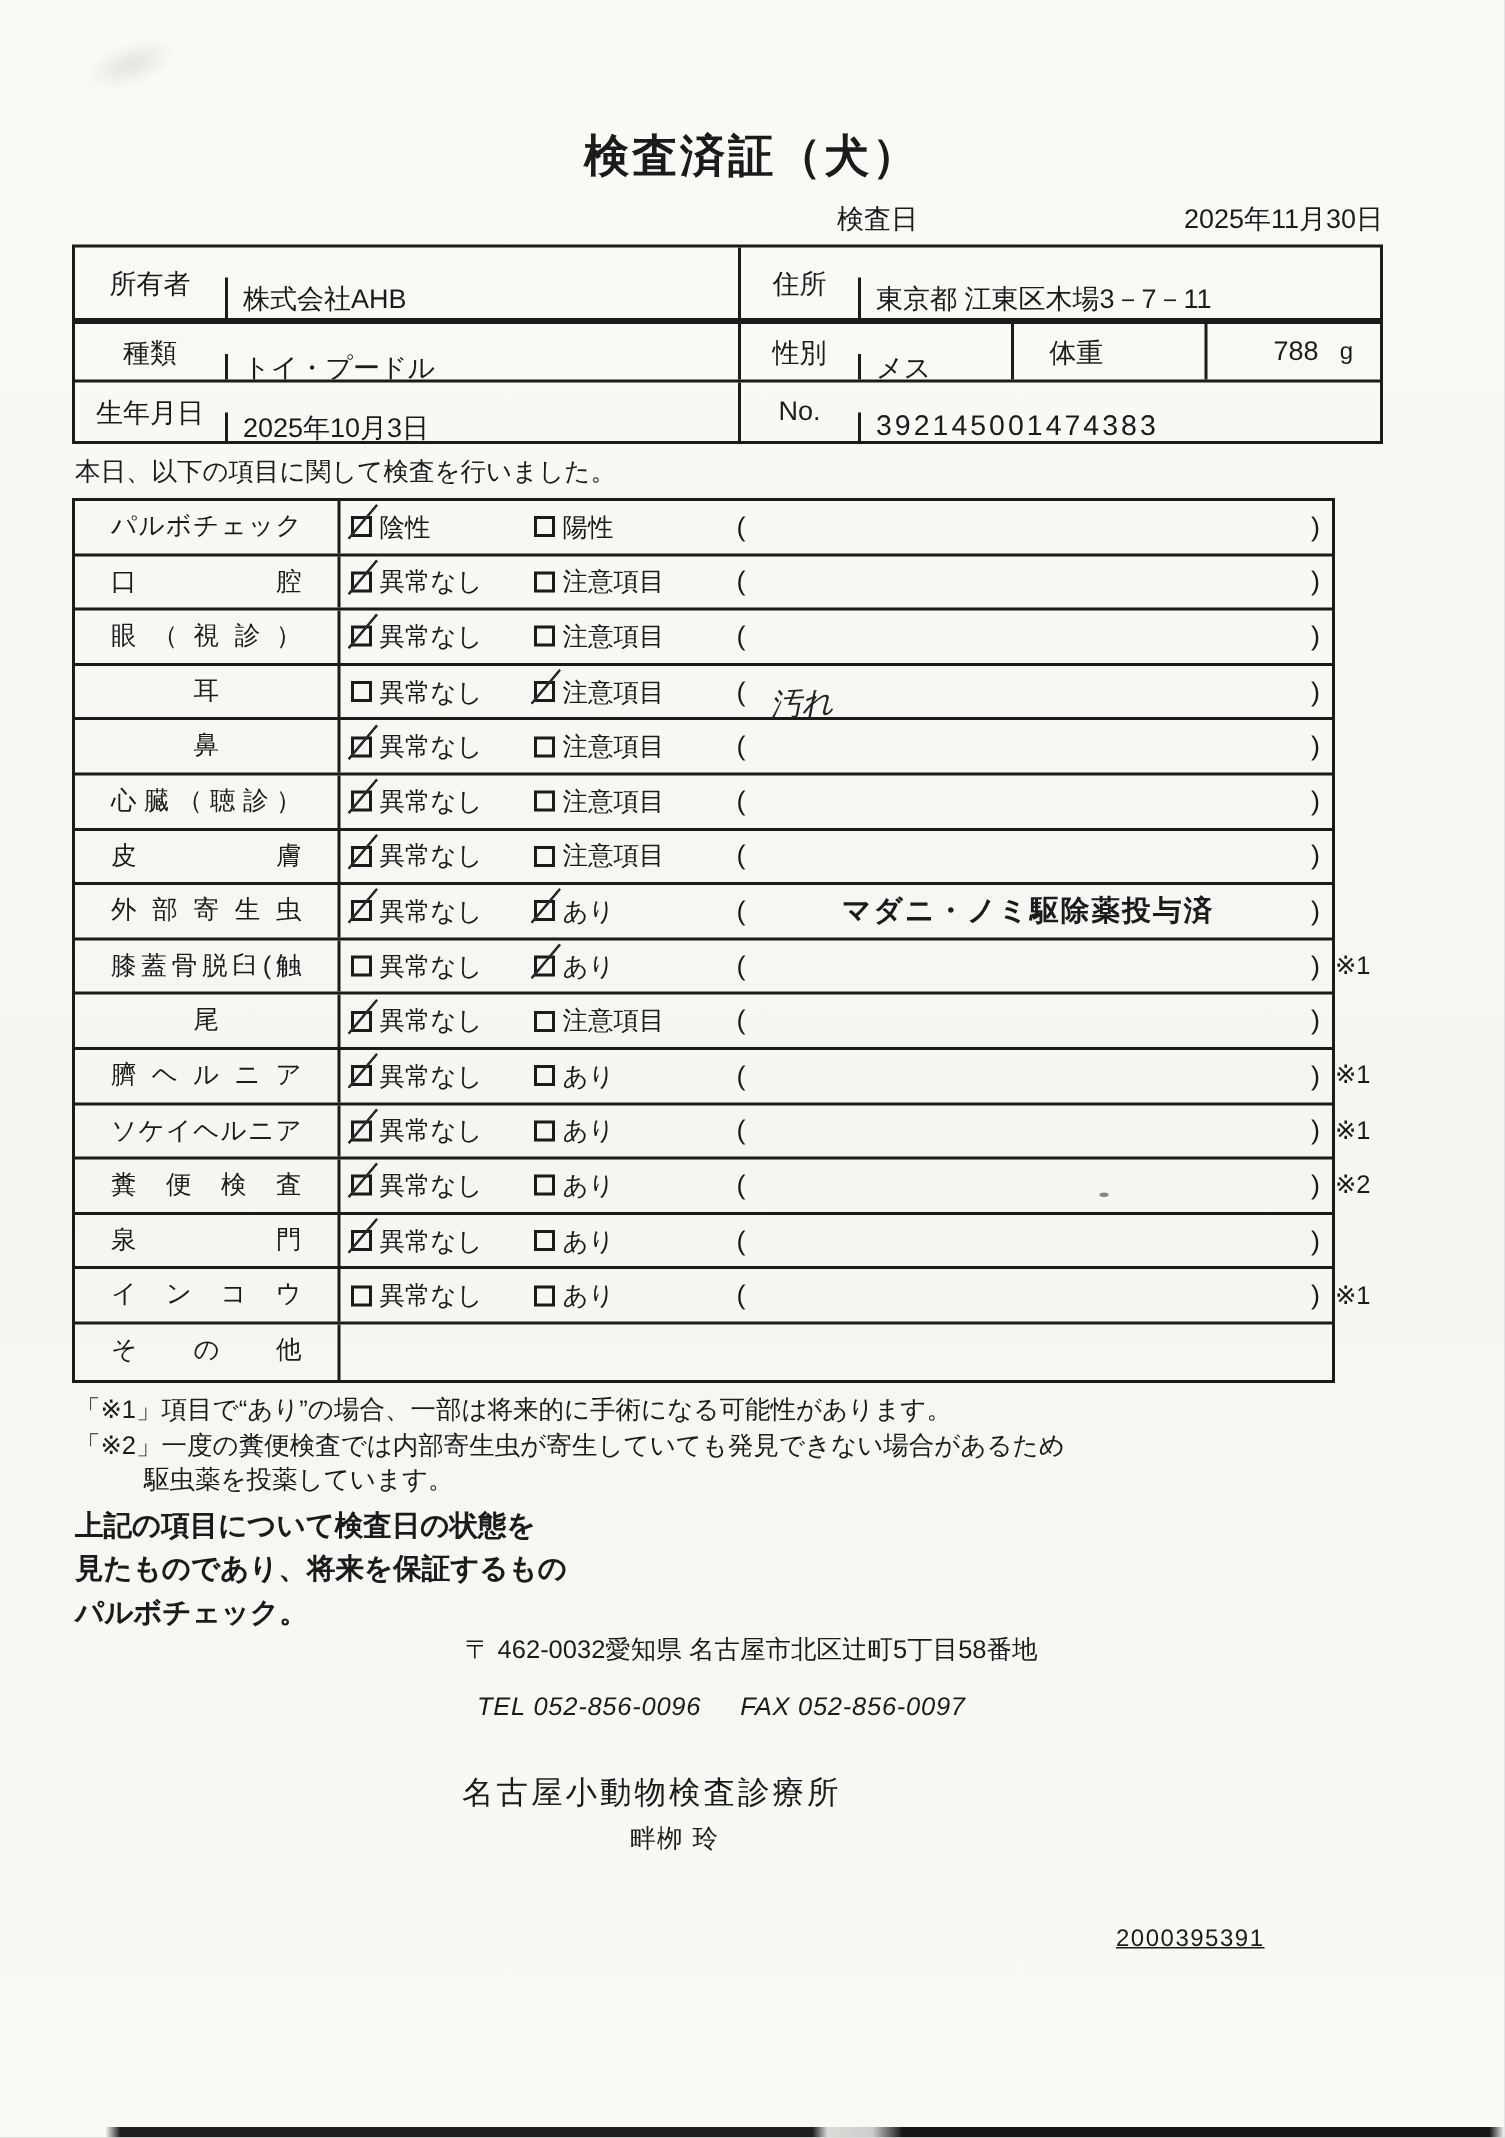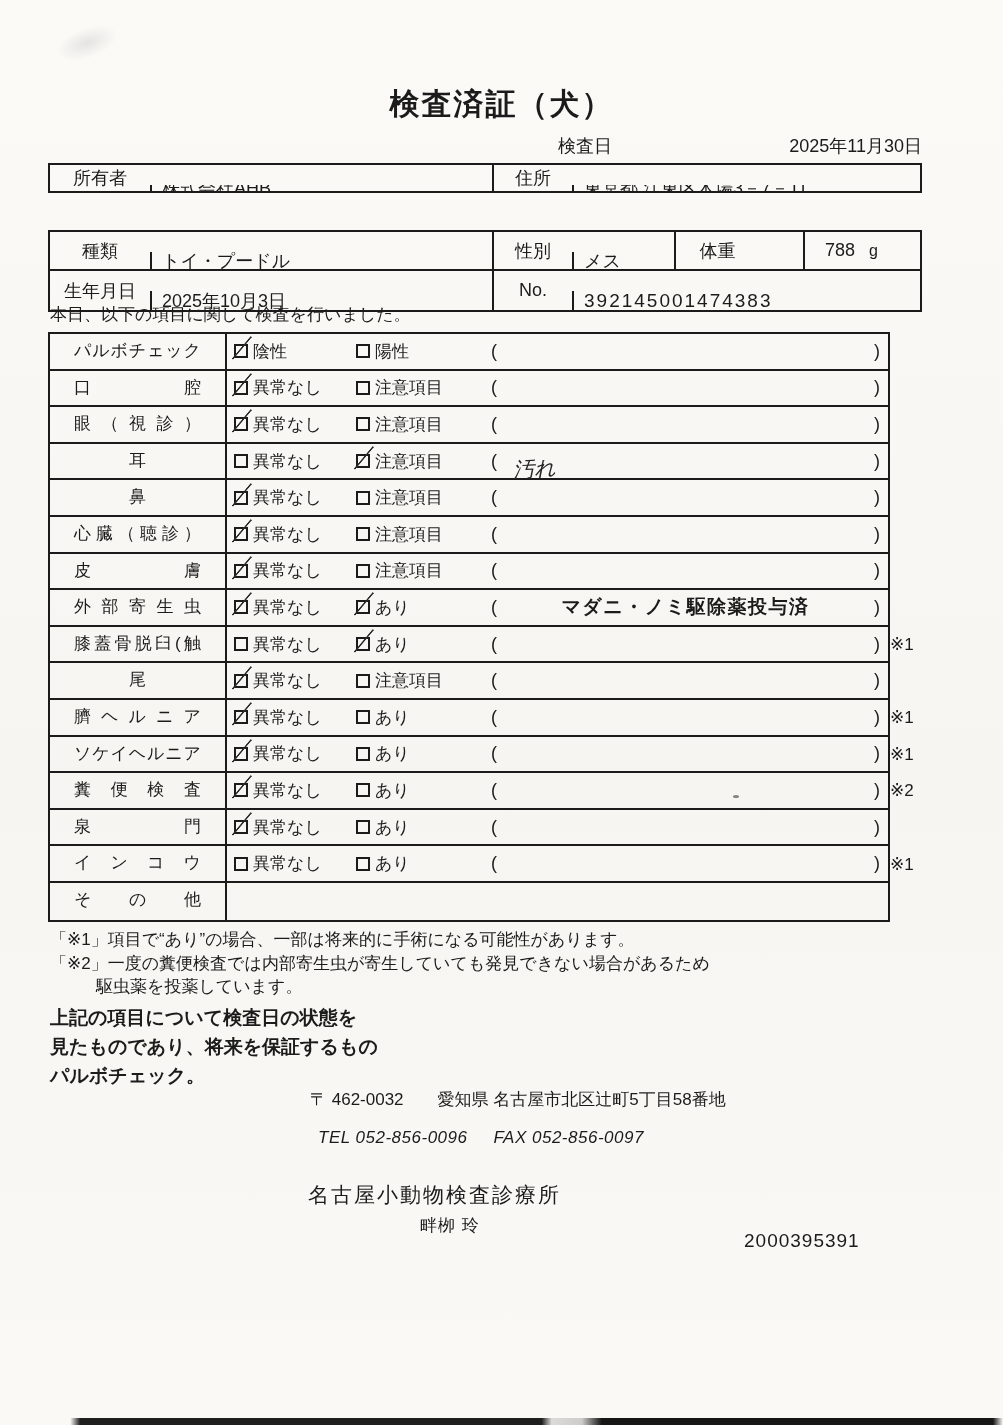--- a/index.html
+++ b/index.html
@@ -8,30 +8,30 @@
     background:linear-gradient(180deg,#fbfaf7,#f6f5f1 55%,#faf9f6);
     font-family:"Liberation Sans","DejaVu Sans",sans-serif;color:#1b1b1b;overflow:hidden;}
 
   .title{position:absolute;top:84px;left:0;width:100%;text-align:center;
     font-size:30px;font-weight:600;letter-spacing:2px;}
 
   .date-row{position:absolute;top:134px;left:558px;width:364px;display:flex;
     justify-content:space-between;font-size:18px;}
 
   .tbl{position:absolute;left:48px;width:874px;border:2px solid #1b1b1b;font-size:18px;}
-  .owner-tbl{top:163px;display:grid;grid-template-columns:100px 342px 80px 1fr;height:30px;}
-  .animal-tbl{top:230px;}
+  .owner-tbl{top:163px;display:grid;grid-template-columns:100px 342px 80px 1fr;height:51px;}
+  .animal-tbl{top:214px;}
   .animal-tbl .row{display:grid;height:39px;}
   .animal-tbl .r1{grid-template-columns:100px 342px 80px 102px 85px 1fr;border-bottom:2px solid #1b1b1b;}
   .animal-tbl .r2{grid-template-columns:100px 342px 80px 1fr;}
   .cell{display:flex;align-items:center;border-left:2px solid #1b1b1b;padding:0 8px;overflow:hidden;}
   .cell:first-child{border-left:none;}
   .cell.lbl{justify-content:center;padding:0 4px;}
   .cell.val{padding-left:10px;margin-top:20px;}
-  .cell.weight-val{justify-content:flex-end;padding-right:42px;gap:14px;margin-left:44px;}
+  .cell.weight-val{justify-content:flex-end;padding-right:18px;gap:14px;margin-left:44px;}
   .cell.no-val{font-size:19px;letter-spacing:2px;}
   .cell .unit{font-size:16px;}
 
   .intro{position:absolute;top:303px;left:50px;font-size:17px;}
 
   .insp{position:absolute;top:332px;left:48px;width:842px;border:2px solid #1b1b1b;}
   .irow{position:relative;display:grid;grid-template-columns:177px 122px 140px 1fr;
     height:36.6px;border-bottom:2px solid #1b1b1b;}
   .irow:last-child{border-bottom:none;}
   .rlabel{border-right:2px solid #1b1b1b;height:100%;padding:0 24px;font-size:17px;
@@ -48,25 +48,25 @@
     transform:rotate(-3deg);color:#252525;}
   .note.printed{font-weight:700;font-size:19px;letter-spacing:1.5px;}
   .row-mark{position:absolute;right:-46px;top:50%;transform:translateY(-50%);font-size:17px;width:44px;}
 
   .fn{position:absolute;left:50px;font-size:17px;}
   .fn1{top:928px;}
   .fn2a{top:952px;}
   .fn2b{top:975px;left:96px;}
   .disclaimer{position:absolute;top:1003px;left:50px;font-size:19px;font-weight:600;line-height:29px;}
   .stamp{position:absolute;top:1040px;left:690px;font-size:27px;font-weight:700;letter-spacing:13px;}
-  .addr-line{position:absolute;top:1088px;left:310px;font-size:17px;display:flex;gap:34px;}
+  .addr-line{position:absolute;top:1088px;left:310px;font-size:17px;display:flex;}
   .tel-line{position:absolute;top:1128px;left:318px;font-size:17px;display:flex;gap:26px;letter-spacing:.5px;font-style:italic;}
   .clinic{position:absolute;top:1181px;left:308px;font-size:21px;letter-spacing:2px;}
   .vet{position:absolute;top:1214px;left:420px;font-size:17px;letter-spacing:1px;}
-  .serial{position:absolute;top:1230px;left:744px;font-size:19px;letter-spacing:1px;}
+  .serial{position:absolute;top:1284px;left:744px;font-size:16px;letter-spacing:1px;text-decoration:underline;}
 
   .smudge{position:absolute;top:28px;left:55px;width:64px;height:30px;
     background:radial-gradient(ellipse,rgba(110,110,110,.16),transparent 70%);transform:rotate(-20deg);}
   .speck{position:absolute;top:795px;left:733px;width:6px;height:3px;
     background:rgba(40,40,40,.55);border-radius:50%;}
   .scan-edge{position:absolute;left:0;right:0;bottom:0;height:7px;
     background:linear-gradient(90deg,
       rgba(0,0,0,0) 0%,rgba(0,0,0,0) 7%,
       rgba(12,12,12,.92) 8%,rgba(12,12,12,.92) 54%,
       rgba(0,0,0,.12) 55%,rgba(0,0,0,.18) 58%,

